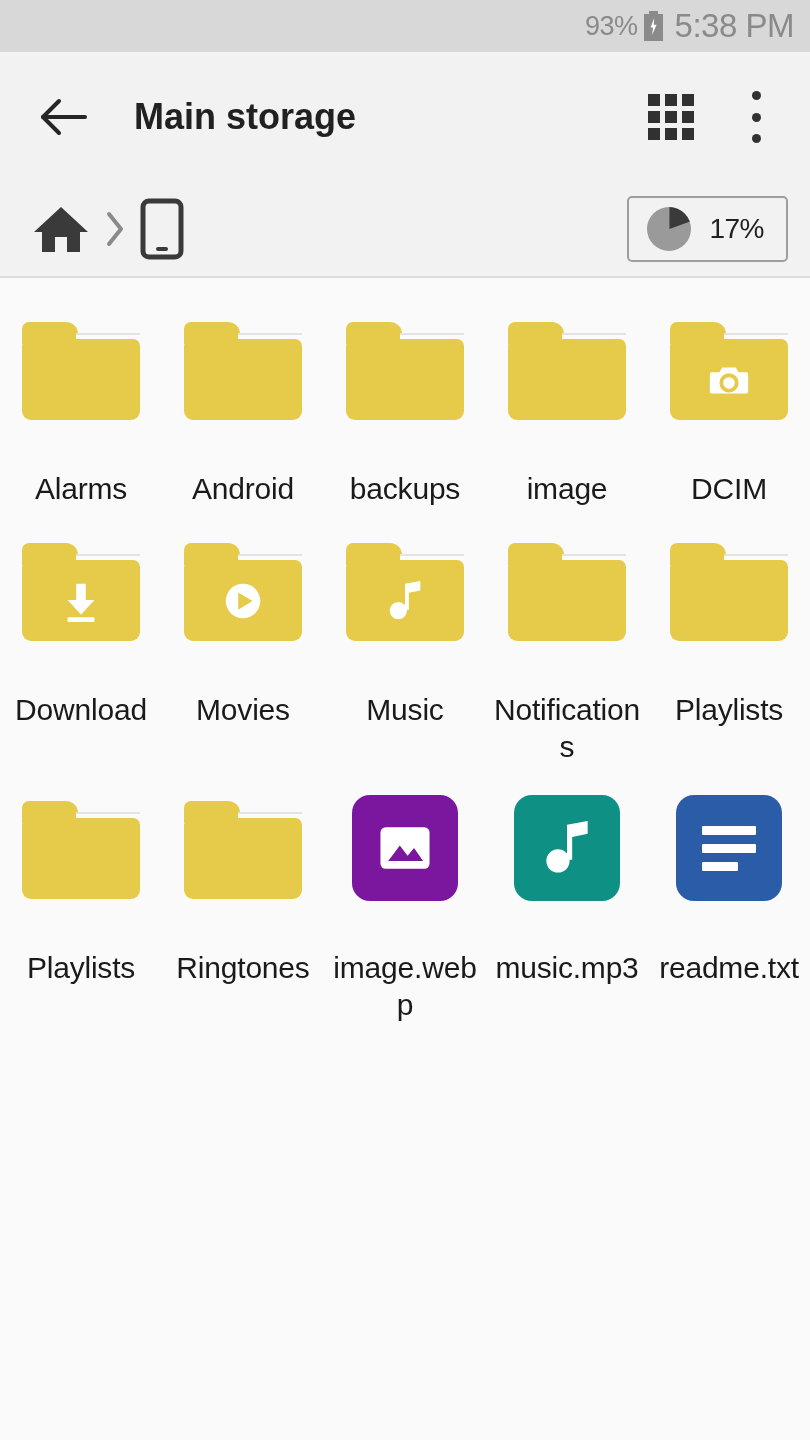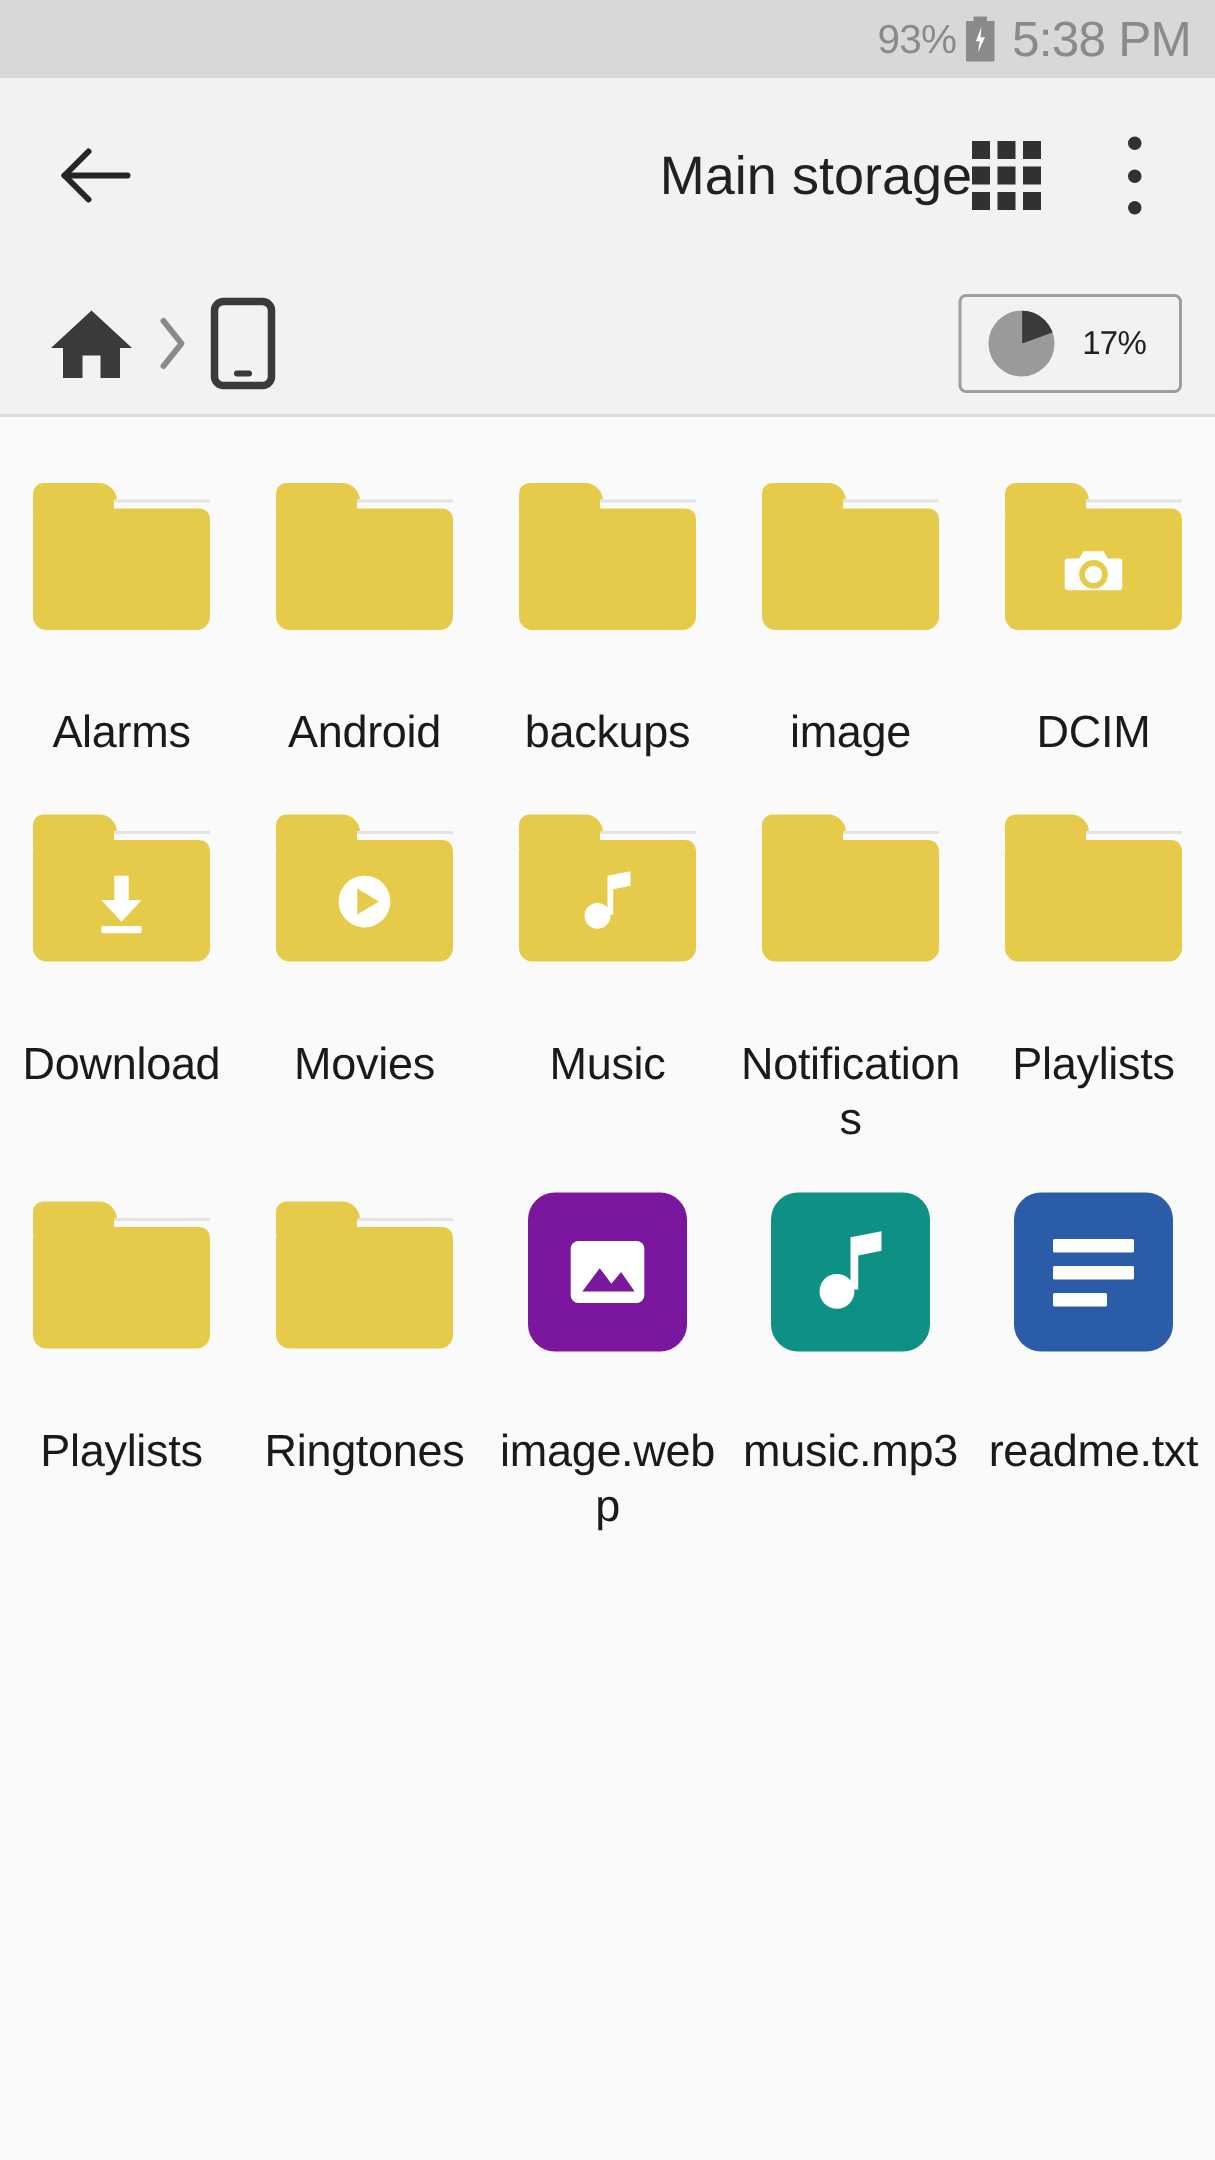--- a/index.html
+++ b/index.html
@@ -77,25 +77,24 @@
     width: 56px;
     height: 56px;
     position: relative;
     flex: 0 0 auto;
     cursor: pointer;
   }
   .back-btn svg { display: block; }
   .app-title {
     font-size: 36px;
     color: #212121;
-    font-weight: normal;
+    font-weight: bold;
     margin-left: 42px;
     flex: 1 1 auto;
     white-space: nowrap;
-    text-align: right;
   }
   .grid-btn {
     width: 46px; height: 46px;
     display: grid;
     grid-template-columns: repeat(3, 12px);
     grid-template-rows: repeat(3, 12px);
     gap: 5px;
     margin-right: 50px;
     cursor: pointer;
     flex: 0 0 auto;
@@ -166,21 +165,21 @@
     flex: 0 0 auto;
   }
   .pie .slice {
     position: absolute;
     inset: 0;
     border-radius: 50%;
     background: #3A3A3A;
     clip-path: polygon(50% 50%, 50% 0, 100% 0, 100% 32%);
   }
   .storage-pct {
-    font-size: 22px;
+    font-size: 28px;
     color: #212121;
     letter-spacing: -0.5px;
   }
 
   
   .file-grid {
     display: grid;
     grid-template-columns: repeat(5, 1fr);
     padding: 24px 0 0 0;
     box-sizing: border-box;

